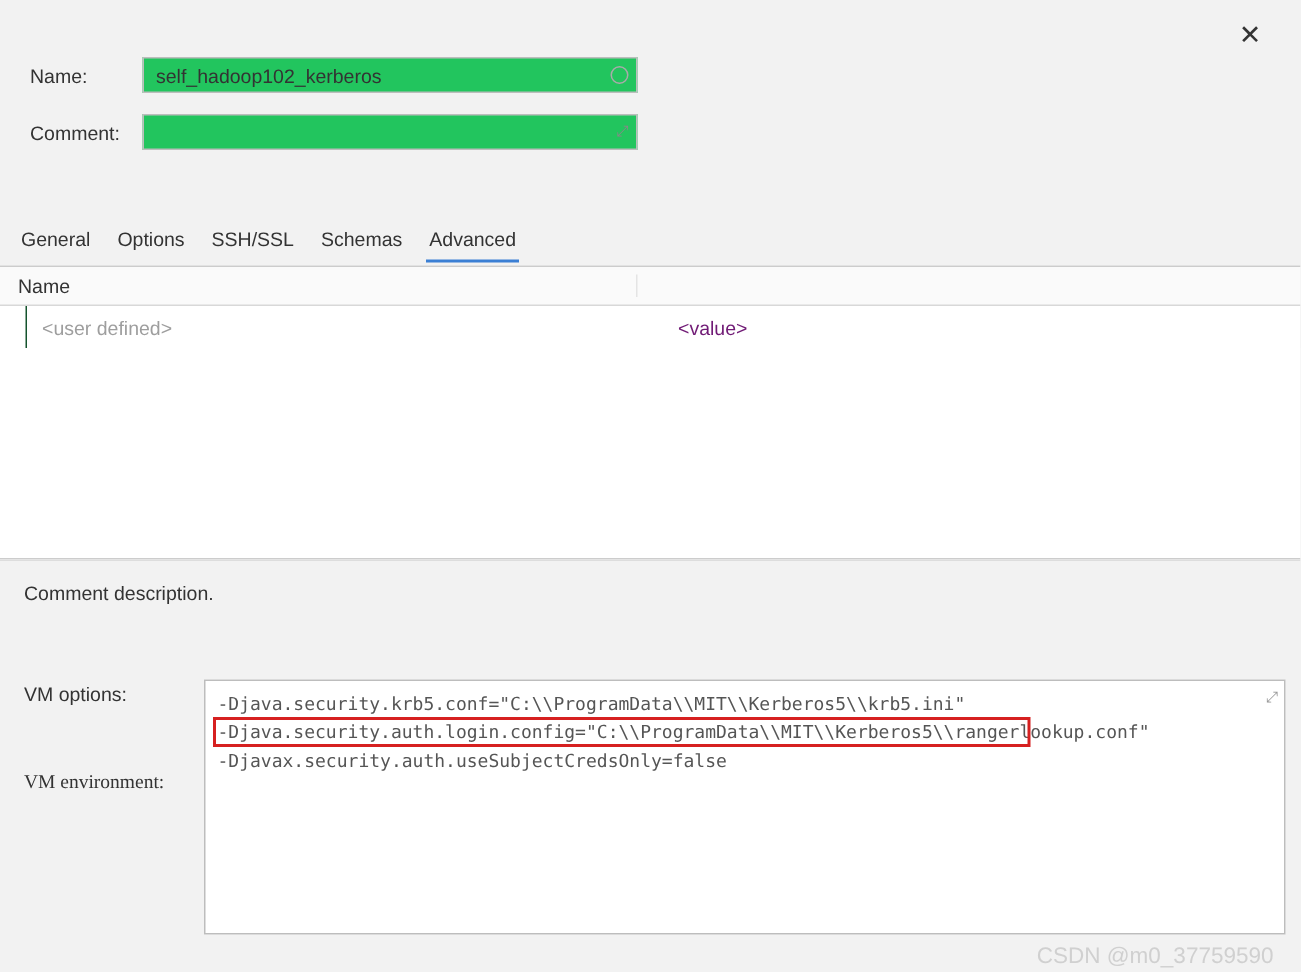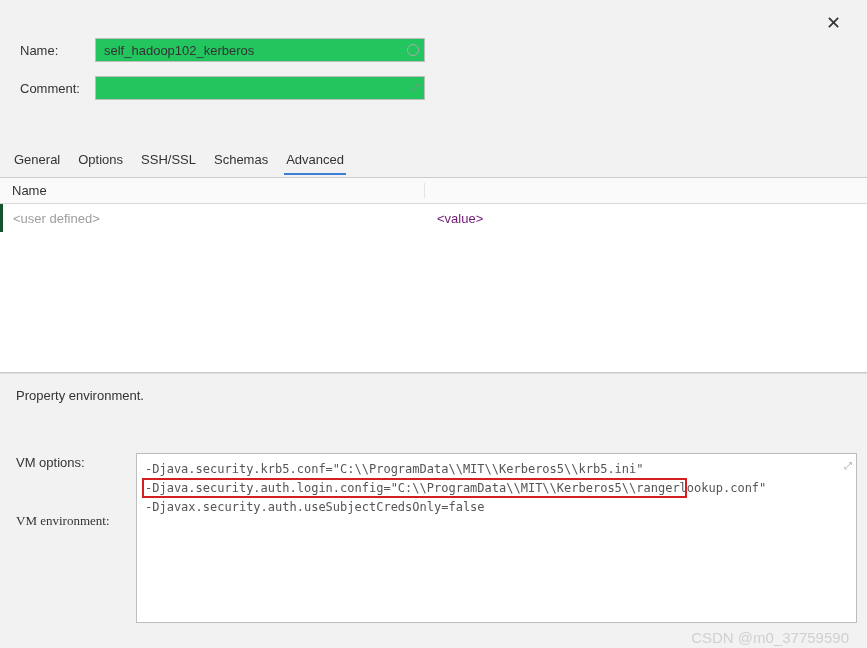--- a/index.html
+++ b/index.html
@@ -95,21 +95,22 @@
       background: #fafafa;
       height: 26px;
       align-items: center;
     }
     .th-name { width: 425px; padding-left: 12px; border-right: 1px solid #e4e4e4; }
     .th-value { flex: 1; padding-left: 12px; }
     .table-row {
       display: flex;
       height: 28px;
       align-items: center;
-      border-left: 3px solid #14532d;
+      border-left: 1px solid #14532d;
+      margin-left: 17px;
     }
     .td-name { width: 422px; padding-left: 10px; color: #9e9e9e; font-style: normal; }
     .td-value { flex: 1; padding-left: 12px; color: #701a75; }
     .table-blank {
       height: 140px;
       background: #fff;
     }
     .prop-desc-area {
       padding: 14px 16px 10px 16px;
       background: #f2f2f2;
@@ -205,21 +206,21 @@
     <div class="th-name">Name</div>
   </div>
   <div class="table-row">
     <div class="td-name">&lt;user defined&gt;</div>
     <div class="td-value">&lt;value&gt;</div>
   </div>
   <div class="table-blank"></div>
 </div>
 
 <div class="prop-desc-area">
-  <div class="prop-desc-label">Property environment.</div>
+  <div class="prop-desc-label">Comment description.</div>
 </div>
 
 <div class="vm-section">
   <div class="vm-row">
     <div class="vm-label">VM options:</div>
     <div class="vm-textarea">
       <span class="resize-icon">⤢</span>
       <div class="vm-line">-Djava.security.krb5.conf="C:\\ProgramData\\MIT\\Kerberos5\\krb5.ini"</div>
       <div class="vm-line">-Djava.security.auth.login.config="C:\\ProgramData\\MIT\\Kerberos5\\rangerlookup.conf"</div>
       <div class="vm-line">-Djavax.security.auth.useSubjectCredsOnly=false</div>

